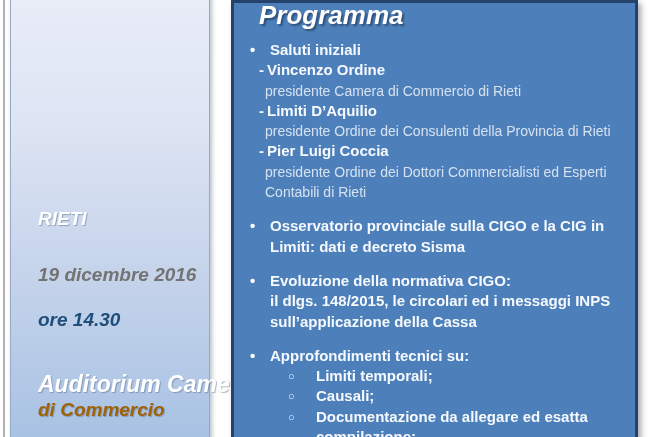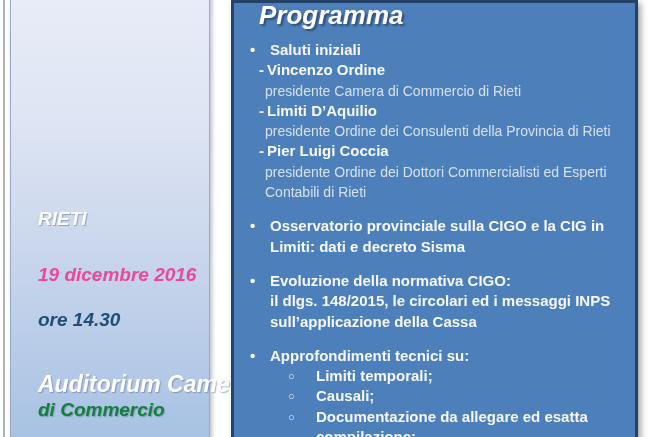--- a/index.html
+++ b/index.html
@@ -14,24 +14,24 @@
   }
   
   .info-box {
     position:absolute; left:10px; top:-12px; width:200px; height:462px;
     box-sizing:border-box; border:1px solid #97a9c6; border-radius:9px;
     background:linear-gradient(180deg,#e9edf8 0%, #dde4f3 30%, #c3d2ea 65%, #a6c1e3 100%);
     box-shadow:2px 2px 4px rgba(100,110,130,0.45);
   }
   .info-text { position:absolute; left:38px; font-style:italic; font-weight:bold; white-space:nowrap; }
   .city  { top:208px; font-size:19px; color:#ffffff; text-shadow:1px 1px 1px rgba(60,80,110,0.4); }
-  .date  { top:264px; font-size:19px; color:#ec4899; }
+  .date  { top:264px; font-size:19px; color:#737373; }
   .time  { top:309px; font-size:19px; color:#1f4e79; }
   .venue1{ top:371px; font-size:23px; color:#ffffff; text-shadow:1px 1px 1px rgba(60,80,110,0.4); }
-  .venue2{ top:399px; font-size:19px; color:#15803d; text-shadow:1px 1px 1px rgba(60,80,110,0.4); }
+  .venue2{ top:399px; font-size:19px; color:#a16207; text-shadow:1px 1px 1px rgba(60,80,110,0.4); }
 
   
   .program-panel {
     position:absolute; left:231px; top:0; width:407px; height:445px;
     box-sizing:border-box; background:#4d80bb;
     border:3px solid #24426a; border-bottom:none;
     box-shadow:3px 3px 6px rgba(0,0,0,0.35);
   }
   .program-title {
     margin:-3px 0 0 0; padding-left:25px; line-height:30px;

